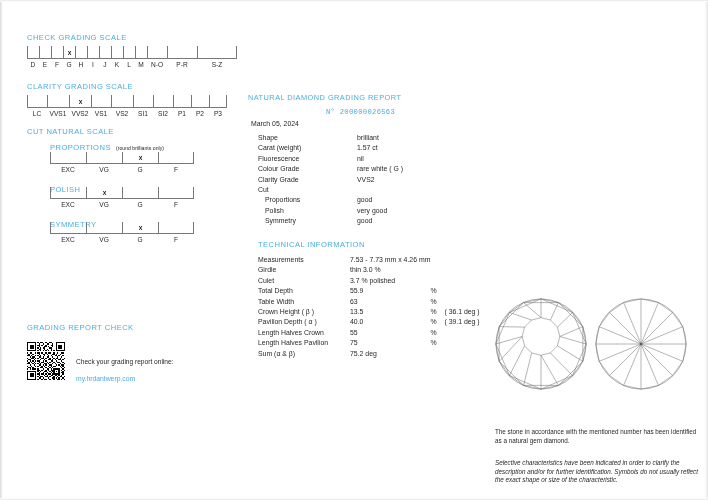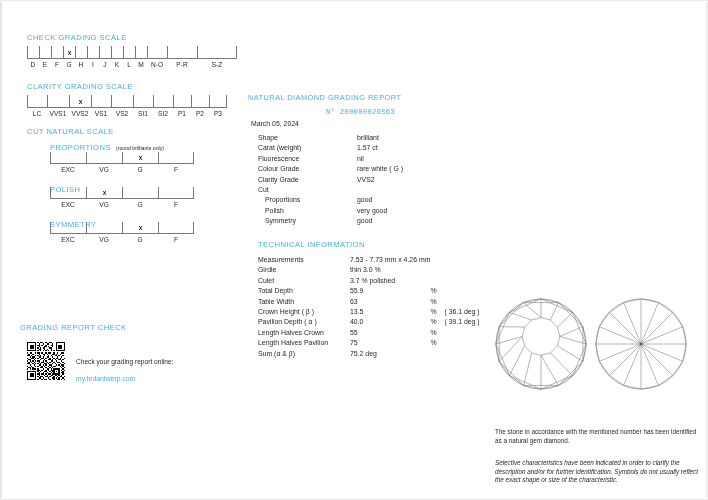--- a/index.html
+++ b/index.html
@@ -303,21 +303,21 @@
         <div class="scale-cell" style="width: 36px;"></div>
       </div>
     <div class="scale-labels">
         <div class="scale-label" style="width: 36px;">EXC</div>
         <div class="scale-label" style="width: 36px;">VG</div>
         <div class="scale-label" style="width: 36px;">G</div>
         <div class="scale-label" style="width: 36px;">F</div>
       </div>
   </div>
 
-  <div class="abs" style="left:20px; top:323px;">
+  <div class="abs" style="left:27px; top:323px;">
     <div class="h-blue">GRADING REPORT CHECK</div>
   </div>
 
   <div class="abs" style="left:27px; top:342px;">
     <svg class="qr" viewBox="0 0 29 29" shape-rendering="crispEdges">
       <rect width="29" height="29" fill="#ffffff"></rect>
       <g fill="#000000">
 
         <rect x="0" y="0" width="7" height="1"></rect>
           <rect x="0" y="6" width="7" height="1"></rect>

